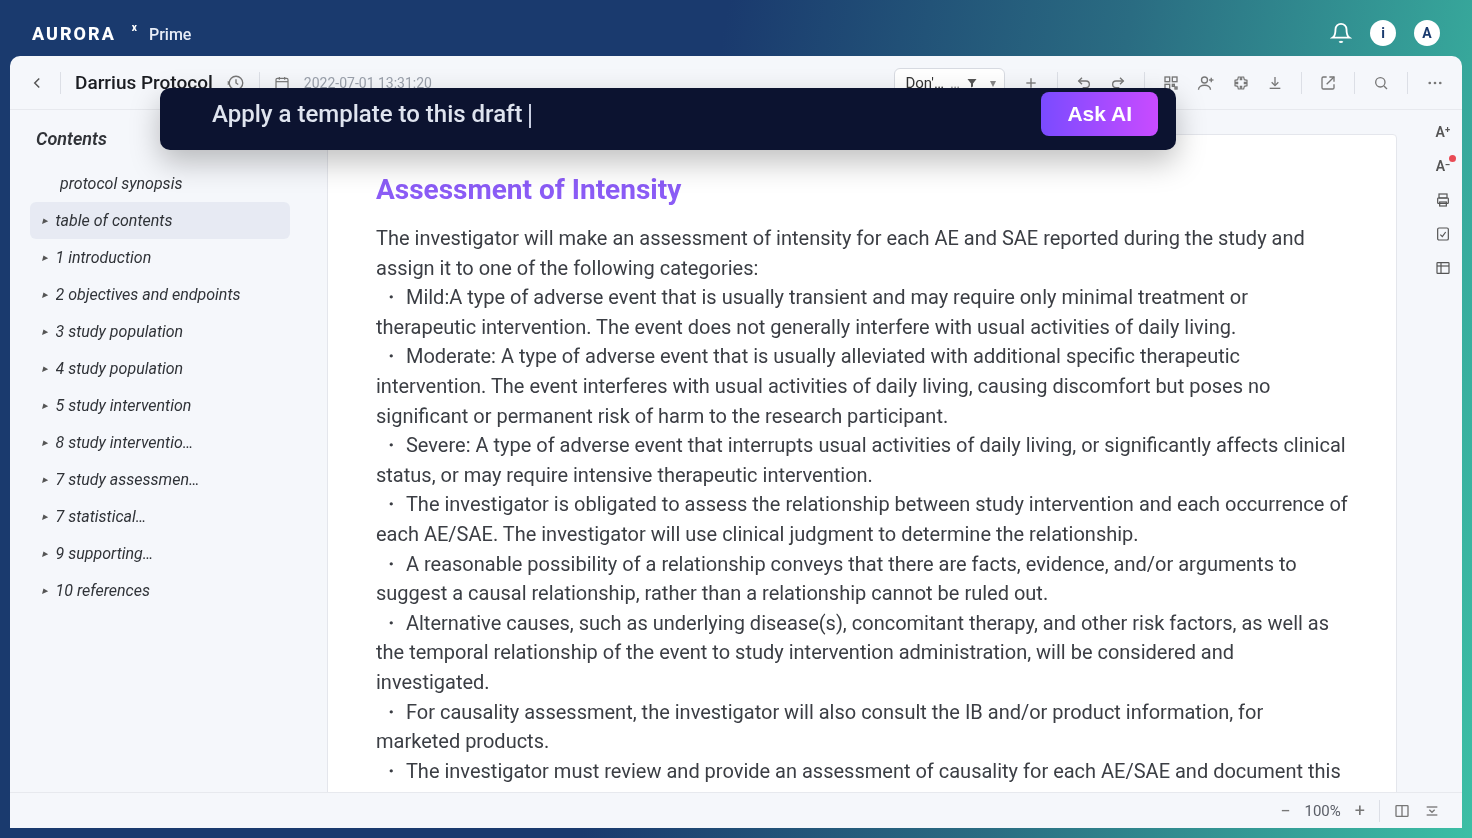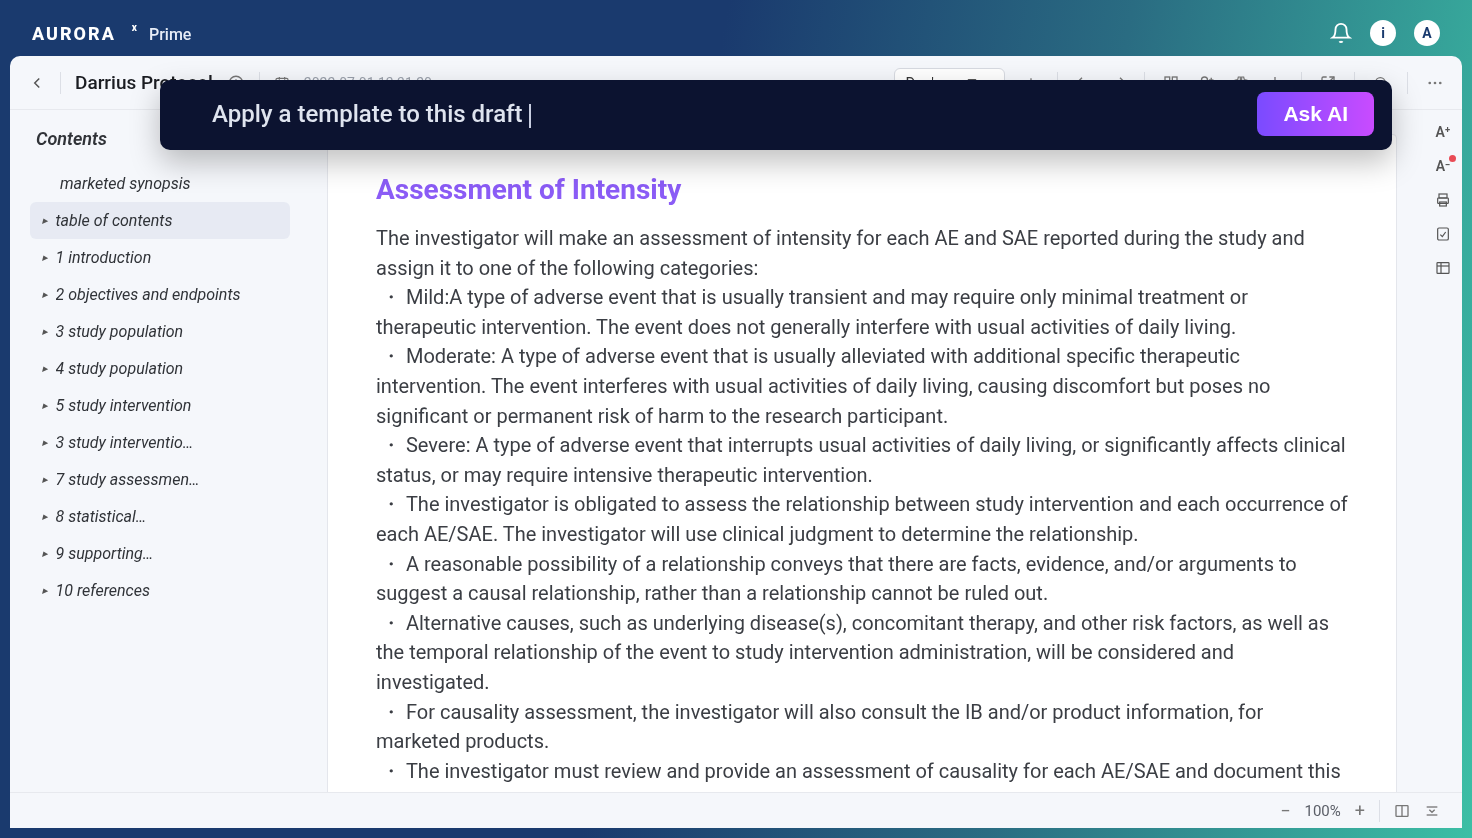--- a/index.html
+++ b/index.html
@@ -83,24 +83,24 @@
   .rail-btn .dot { position:absolute; top:-3px; right:-6px; width:7px; height:7px; background:#e94b55; border-radius:50%; }
 
   .status-bar {
     height: 36px; border-top:1px solid #e7e9ee; display:flex; align-items:center;
     justify-content:flex-end; gap:14px; padding: 0 22px; color:#5a5e67; font-size:15px;
   }
   .zoom-btn { font-size:18px; cursor:pointer; color:#777; }
 
   
   .ai-bar {
-    position:absolute; top: 24px; left: 150px; width: 1232px;
+    position:absolute; top: 32px; left: 150px; width: 1016px;
     background:#0c1330; color:#e8ecf5; border-radius:10px;
     display:flex; align-items:center; justify-content:space-between;
-    padding: 12px 18px 14px 52px; box-shadow: 0 12px 30px rgba(0,0,0,.25);
+    padding: 4px 18px 14px 52px; box-shadow: 0 12px 30px rgba(0,0,0,.25);
     z-index: 50;
   }
   .ai-text { font-size: 24px; font-weight:500; color:#dfe4ef; }
   .ai-text .cursor { border-right:2px solid #c8cde0; margin-left:6px; display:inline-block; height:24px; vertical-align:middle;}
   .ask-ai-btn {
     background: linear-gradient(90deg,#7a4bff 0%, #c94bff 100%);
     border:none; color:#fff; font-size:21px; font-weight:700;
     padding: 10px 26px; border-radius:8px; cursor:pointer;
   }
 
@@ -242,21 +242,21 @@
         </span>
     </div>
   </div>
 
   <div class="main-row">
 
     <div class="sidebar">
       <div class="sidebar-title">Contents</div>
       <div id="toc-list">
           <div class="toc-item noarrow">
-            <span class="toc-label">marketed synopsis</span>
+            <span class="toc-label">protocol synopsis</span>
           </div>
           <div class="toc-item active">
             <span class="arrow">▸</span>
             <span class="toc-label">table of contents</span>
           </div>
           <div class="toc-item">
             <span class="arrow">▸</span>
             <span class="toc-label">1 introduction</span>
           </div>
           <div class="toc-item">
@@ -270,29 +270,29 @@
           <div class="toc-item">
             <span class="arrow">▸</span>
             <span class="toc-label">4 study population</span>
           </div>
           <div class="toc-item">
             <span class="arrow">▸</span>
             <span class="toc-label">5 study intervention</span>
           </div>
           <div class="toc-item">
             <span class="arrow">▸</span>
-            <span class="toc-label">3 study interventio…</span>
+            <span class="toc-label">8 study interventio…</span>
           </div>
           <div class="toc-item">
             <span class="arrow">▸</span>
             <span class="toc-label">7 study assessmen…</span>
           </div>
           <div class="toc-item">
             <span class="arrow">▸</span>
-            <span class="toc-label">8 statistical…</span>
+            <span class="toc-label">7 statistical…</span>
           </div>
           <div class="toc-item">
             <span class="arrow">▸</span>
             <span class="toc-label">9 supporting…</span>
           </div>
           <div class="toc-item">
             <span class="arrow">▸</span>
             <span class="toc-label">10 references</span>
           </div>
         </div>

